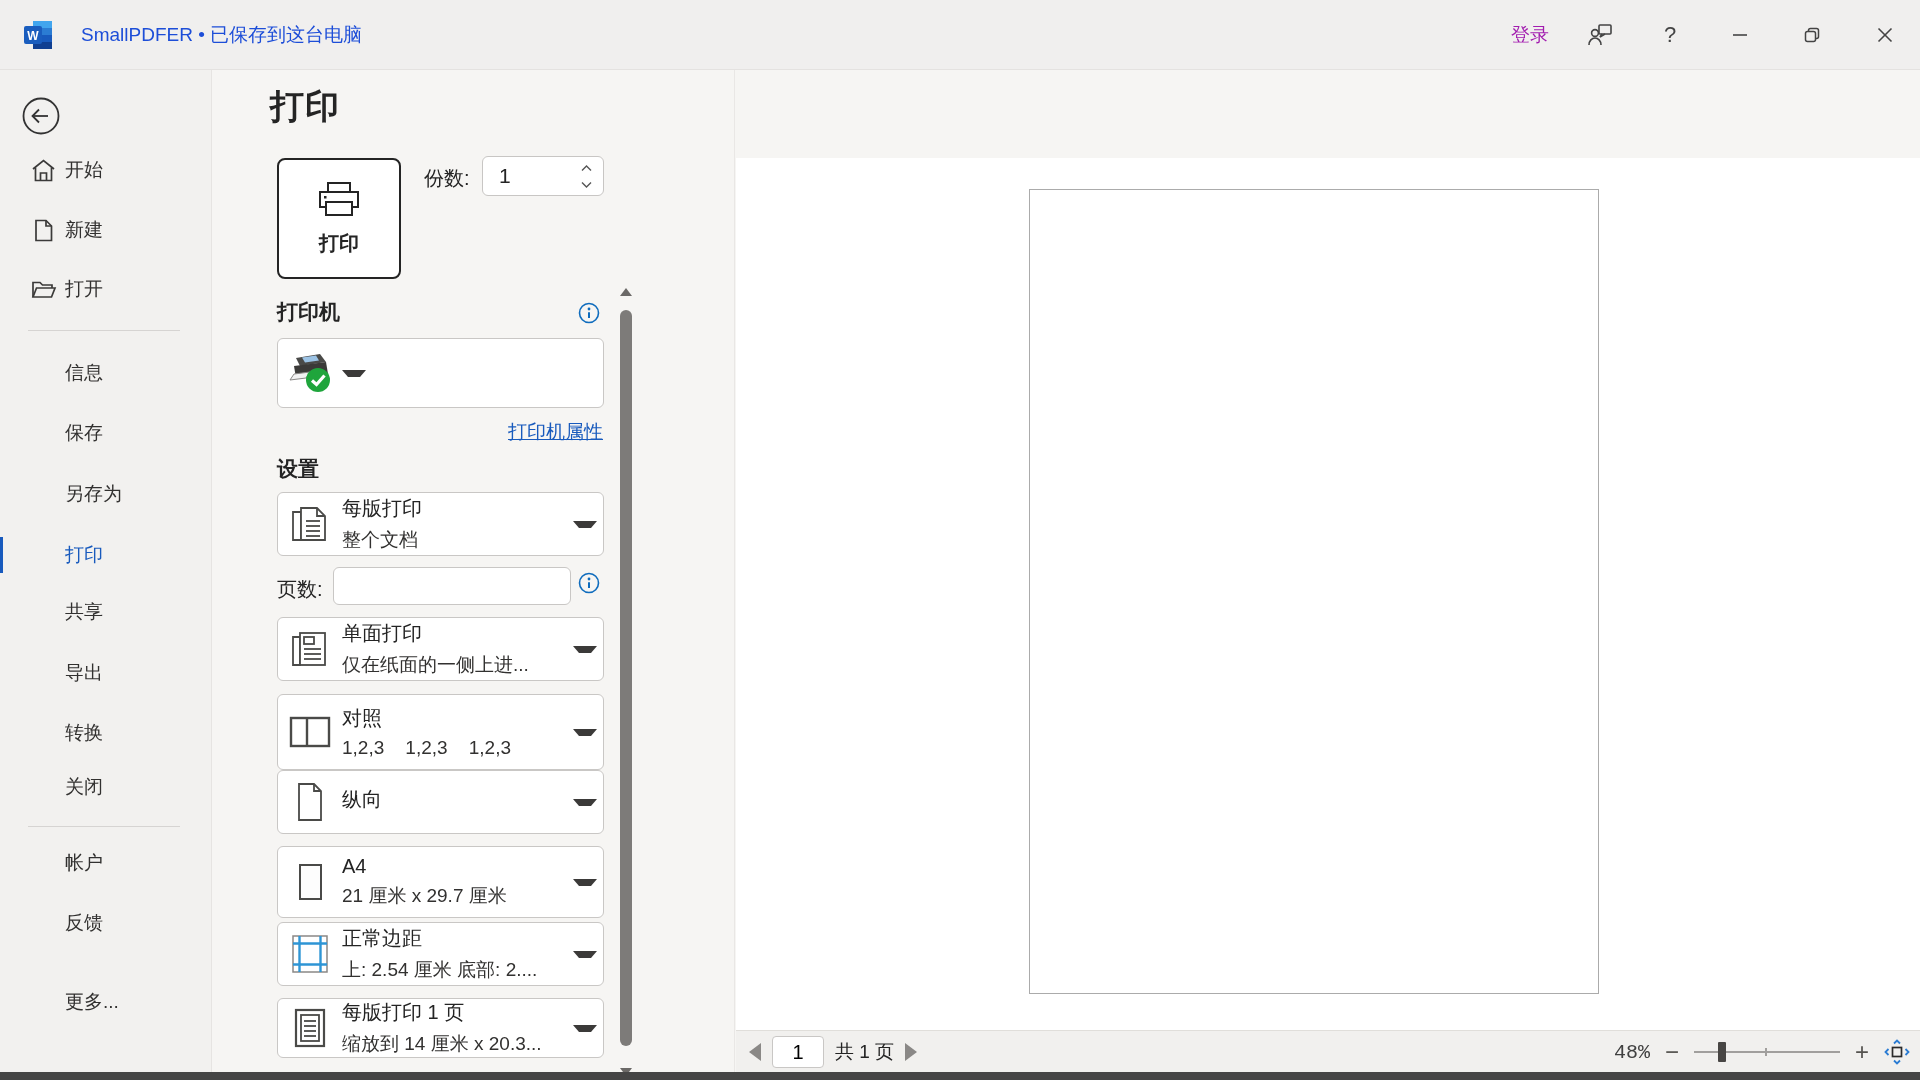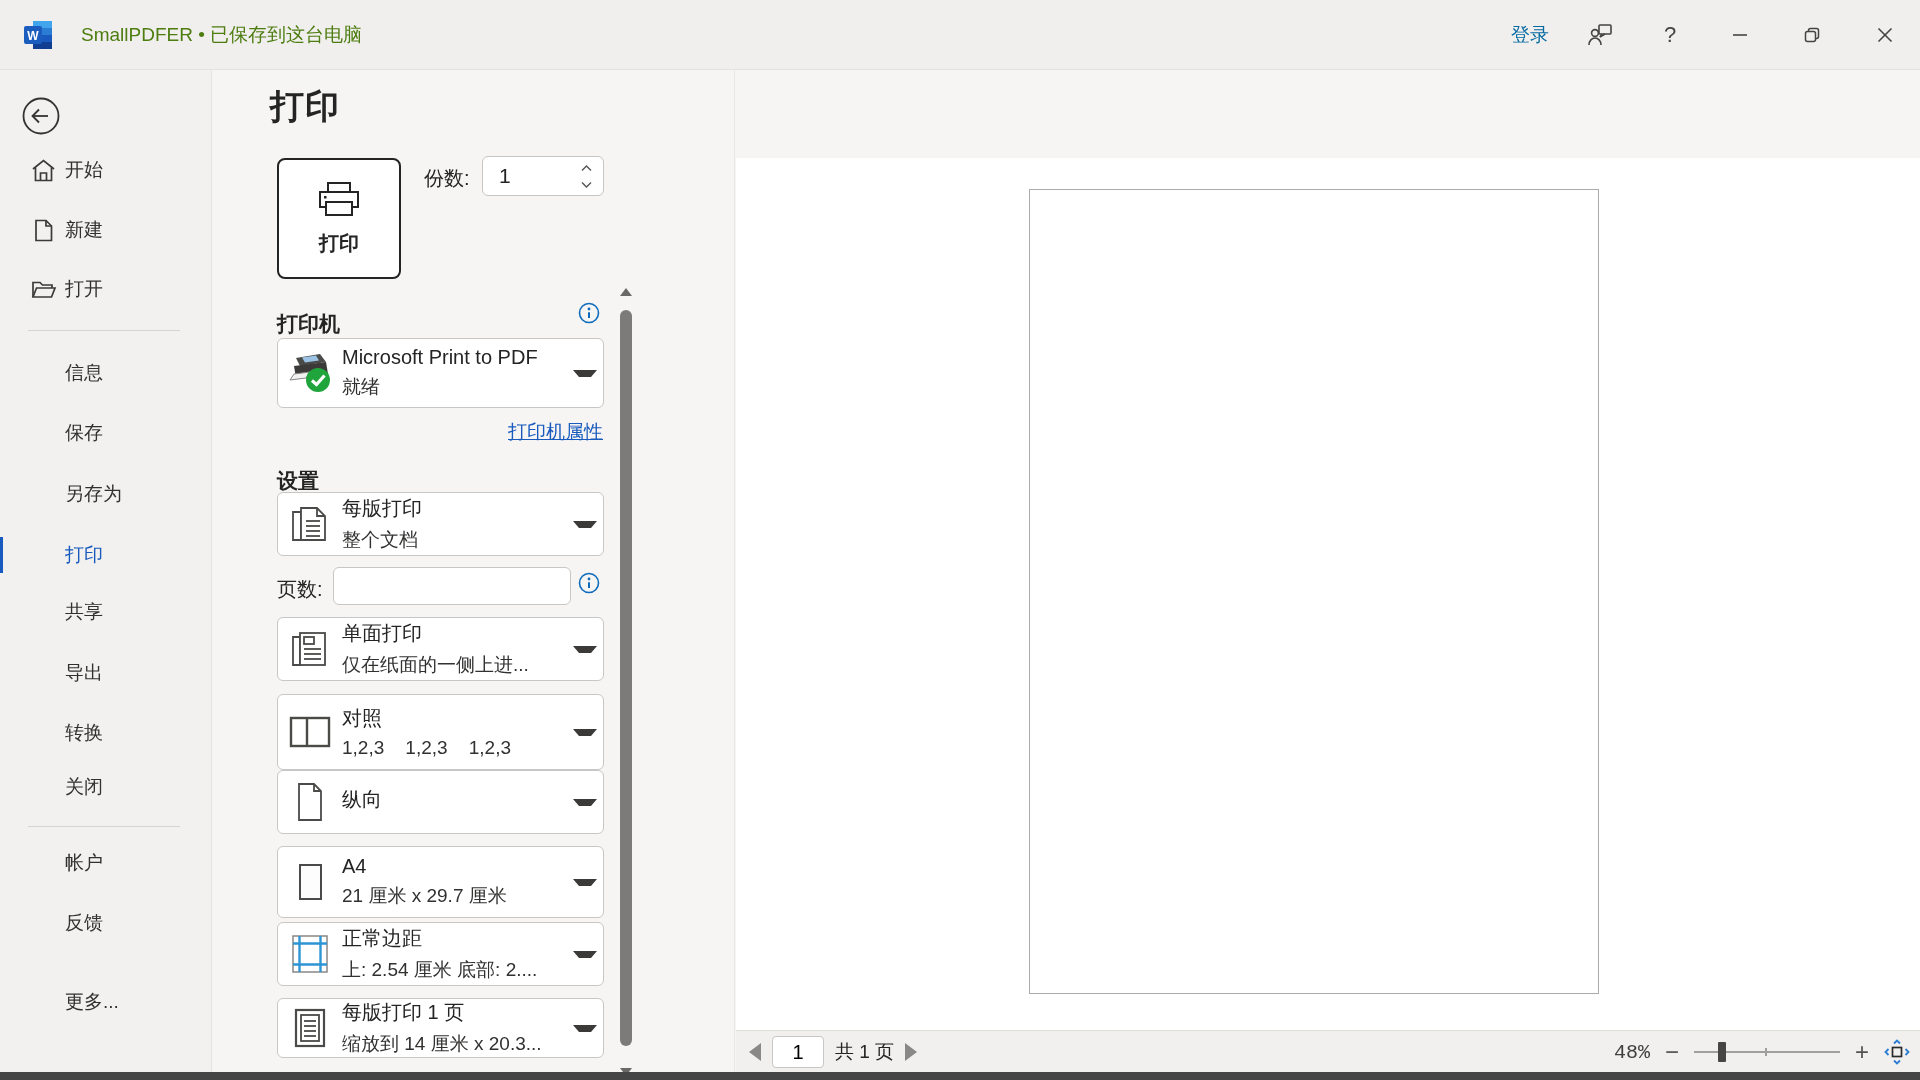--- a/index.html
+++ b/index.html
@@ -4,23 +4,23 @@
 <style>
   * { margin:0; padding:0; box-sizing:border-box; }
   html,body { width:1920px; height:1080px; overflow:hidden; }
   body { font-family:"Liberation Sans", sans-serif; background:#f6f5f3; color:#252423; position:relative; }
 
   
   .titlebar { position:absolute; left:0; top:0; width:1920px; height:70px;
               background:#f0efee; border-bottom:1px solid #e4e2e0; }
   .app-logo { position:absolute; left:22px; top:19px; width:32px; height:32px; }
   .app-title { position:absolute; left:81px; top:0; height:70px; line-height:70px;
-               font-size:19px; color:#4d7c0f; }
+               font-size:19px; color:#1d4ed8; }
   .tb-item { position:absolute; top:0; height:70px; display:flex; align-items:center;
-             justify-content:center; cursor:default; color:#0369a1; }
+             justify-content:center; cursor:default; color:#a21caf; }
   .tb-signin { left:1498px; width:64px; font-size:19px; }
   .tb-feedback { left:1578px; width:44px; }
   .tb-help { left:1648px; width:44px; font-size:22px; color:#444; }
   .tb-min { left:1718px; width:44px; }
   .tb-restore { left:1790px; width:44px; }
   .tb-close { left:1862px; width:46px; }
 
   
   .sidebar { position:absolute; left:0; top:70px; width:212px; height:1002px;
              background:#f2f1ef; border-right:1px solid #e6e4e2; }
@@ -45,21 +45,21 @@
   .print-btn .pb-label { font-size:20px; font-weight:bold; color:#242424; }
   .copies-label { position:absolute; left:212px; top:95px; font-size:20px; color:#242424; }
   .copies-box { position:absolute; left:270px; top:86px; width:122px; height:40px; background:#fff;
                 border:1px solid #c8c6c4; border-radius:6px; }
   .copies-box input { position:absolute; left:16px; top:0; width:70px; height:38px; border:none;
                 outline:none; font-size:21px; font-family:inherit; color:#242424; background:transparent; }
   .spin { position:absolute; right:9px; width:16px; height:16px; display:flex; align-items:center;
           justify-content:center; cursor:pointer; }
   .spin-up { top:3px; } .spin-down { bottom:3px; }
 
-  .section-h { position:absolute; left:65px; font-size:21px; font-weight:bold; color:#242424;margin-top:12px; }
+  .section-h { position:absolute; left:65px; font-size:21px; font-weight:bold; color:#242424; }
   .info-ico { position:absolute; width:22px; height:22px; cursor:pointer; }
 
   .dd { position:absolute; left:65px; width:327px; background:#fff; border:1px solid #c9c7c5;
         border-radius:6px; display:flex; align-items:center; cursor:pointer; }
   .dd .dd-ico { width:64px; display:flex; align-items:center; justify-content:center; flex:0 0 64px; }
   .dd .dd-text { flex:1; display:flex; flex-direction:column; justify-content:center;
                  overflow:hidden; padding-right:4px; }
   .dd .dd-title { font-size:20px; color:#242424; white-space:pre; overflow:hidden; }
   .dd .dd-sub { font-size:19px; color:#323130; white-space:pre; overflow:hidden; margin-top:5px; }
   .dd .caret { flex:0 0 24px; width:0; height:0; border-left:6px solid transparent;
@@ -270,24 +270,20 @@
   <div class="dd" style="top:268px; height:70px">
     <span class="dd-ico">
       <svg width="48" height="46" viewBox="0 0 48 46">
         <polygon points="10,8 34,4 40,12 14,16" fill="#4a4a48"></polygon>
         <polygon points="16,7.5 30,5.5 33,10.5 19,12.5" fill="#9cc3e5"></polygon>
         <polygon points="8,16 40,12 42,24 10,28" fill="#3b3a38"></polygon>
         <polygon points="4,30 20,28 24,22 8,24" fill="#f2f2f2" stroke="#8a8886" stroke-width="1"></polygon>
         <circle cx="32" cy="30" r="12" fill="#1fa53c"></circle>
         <path d="M26 30.5 L30.5 34.5 L38.5 25.5" stroke="#fff" stroke-width="3.2" fill="none"></path>
       </svg>
-    </span>
-    <span class="dd-text">
-      <span class="dd-title">Microsoft Print to PDF</span>
-      <span class="dd-sub">就绪</span>
     </span>
     <span class="caret"></span>
   </div>
   <div class="link" style="left:198px; top:349px; width:193px; text-align:right">打印机属性</div>
 
   <div class="section-h" style="top:385px">设置</div>
 
   <div class="dd" style="top:422px; height:64px">
     <span class="dd-ico">
       <svg width="42" height="42" viewBox="0 0 42 42" fill="none" stroke="#4a4a48" stroke-width="1.8">

